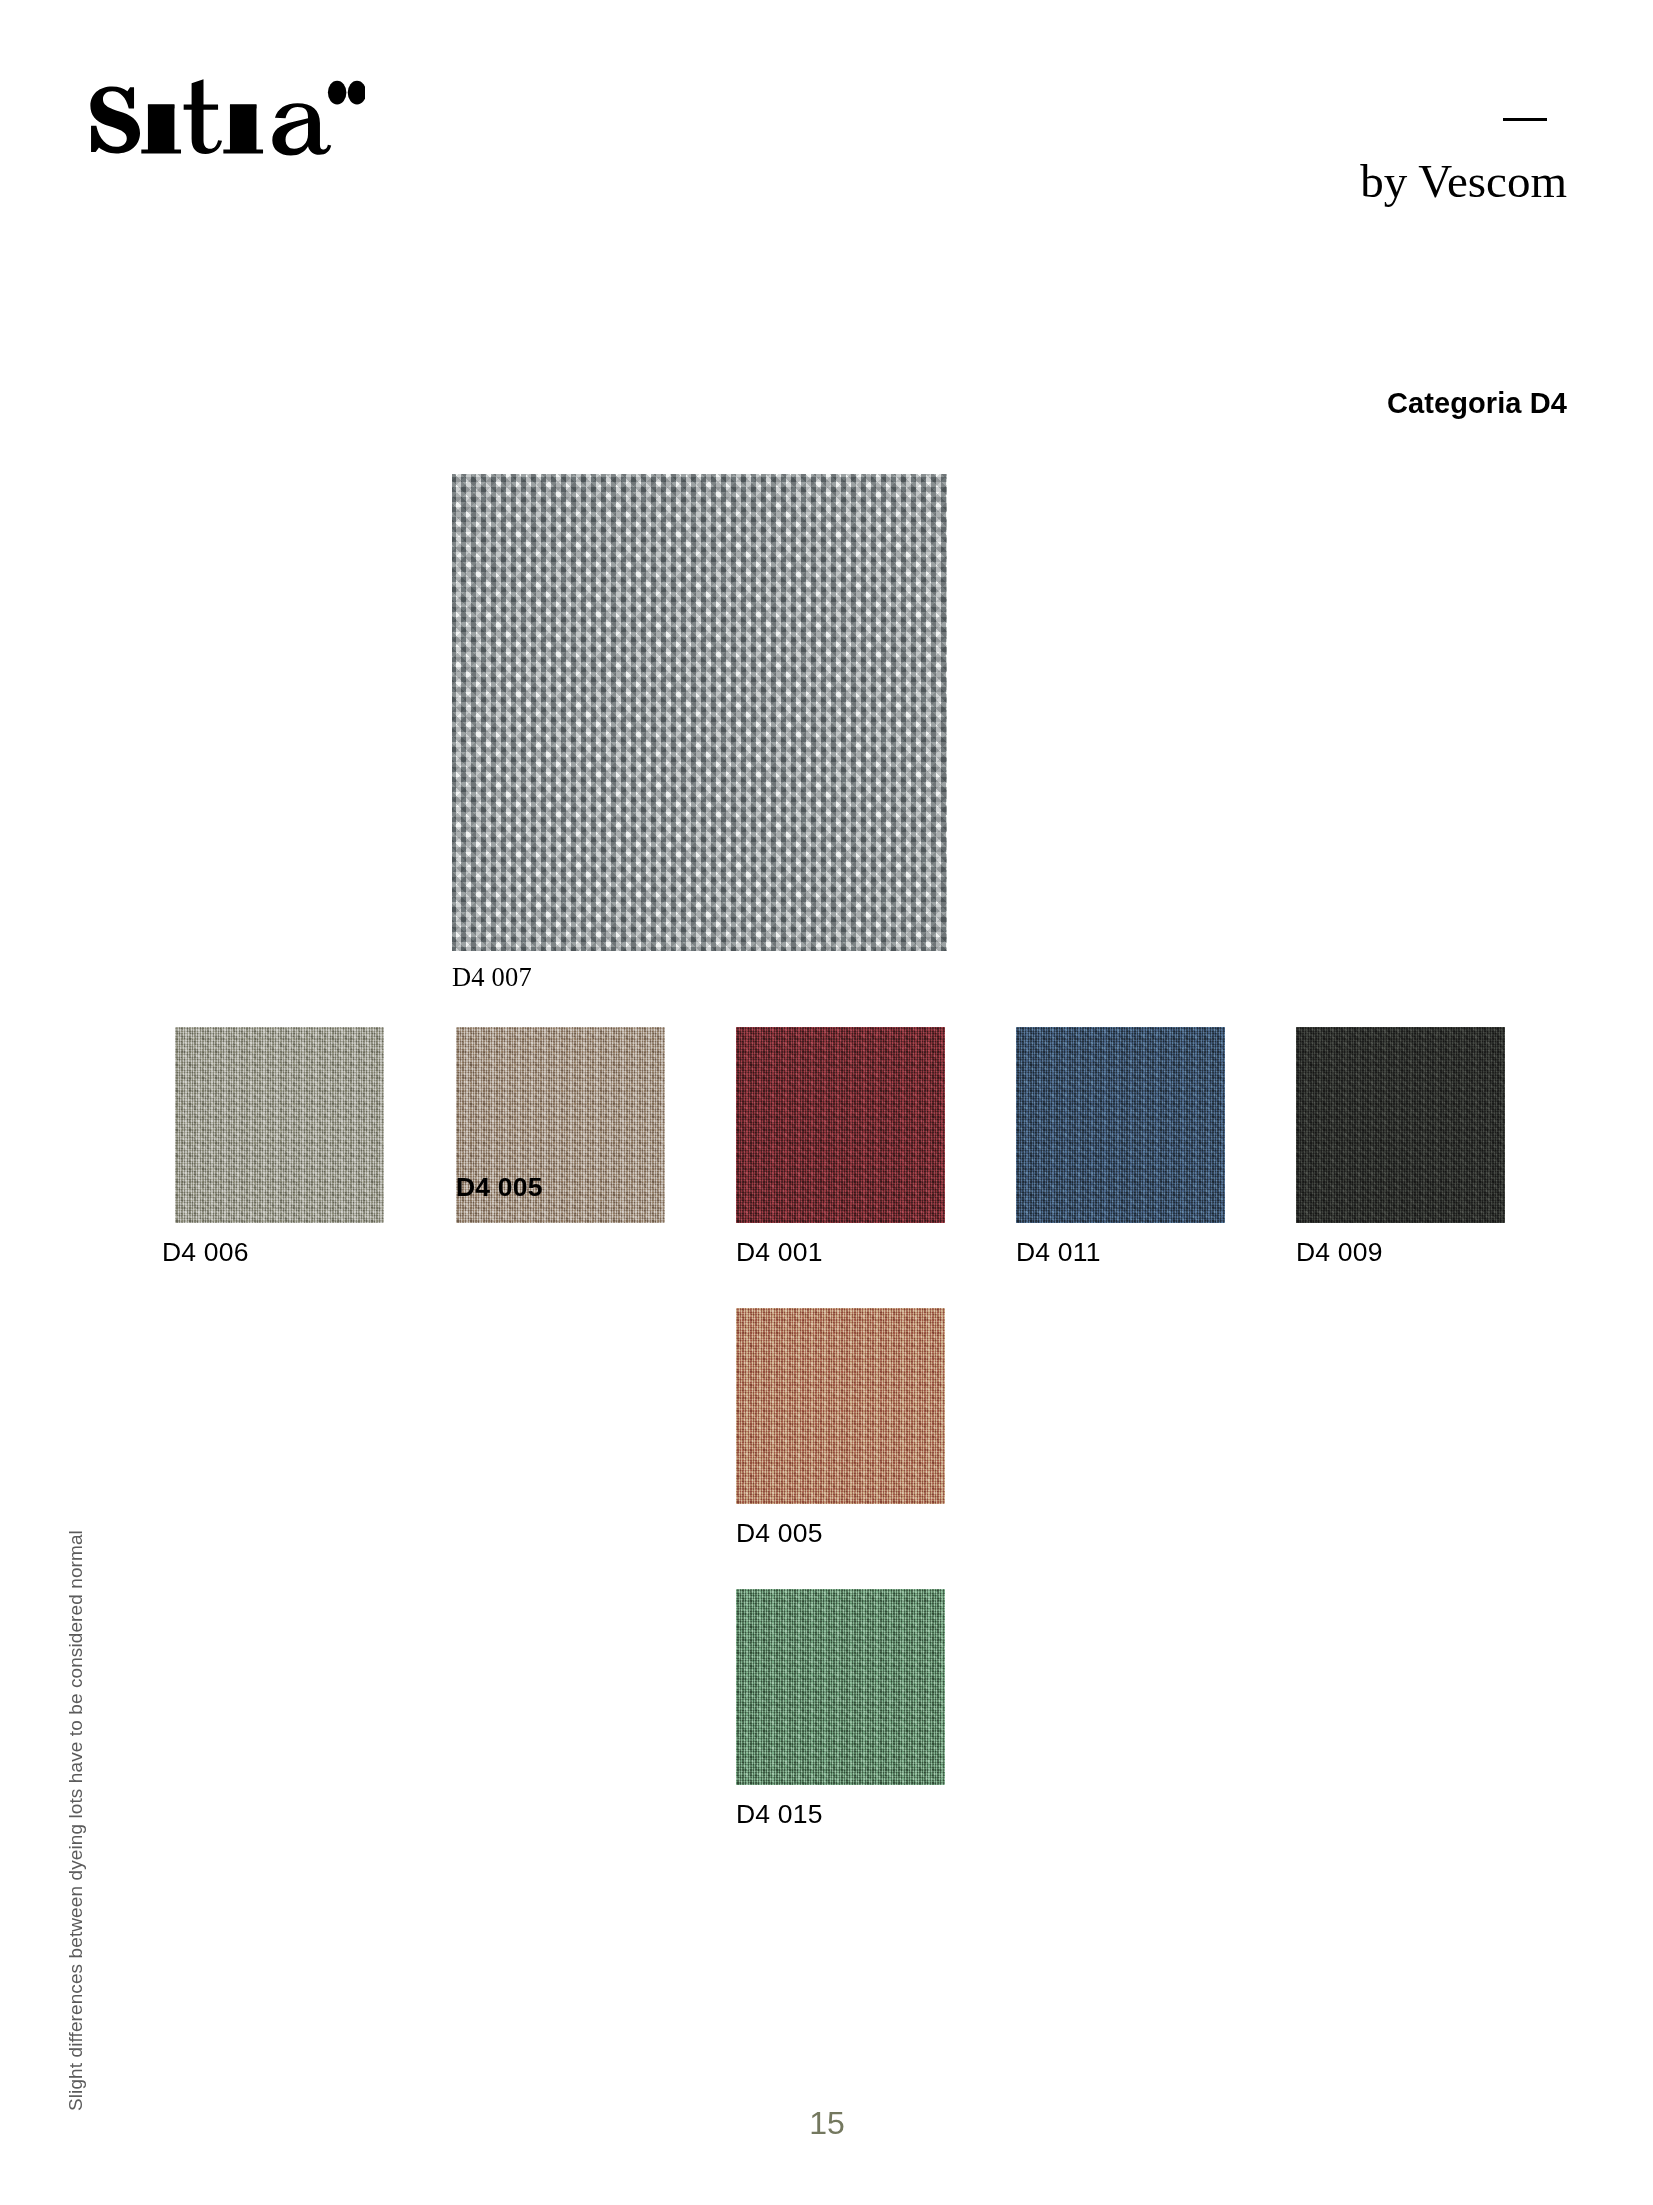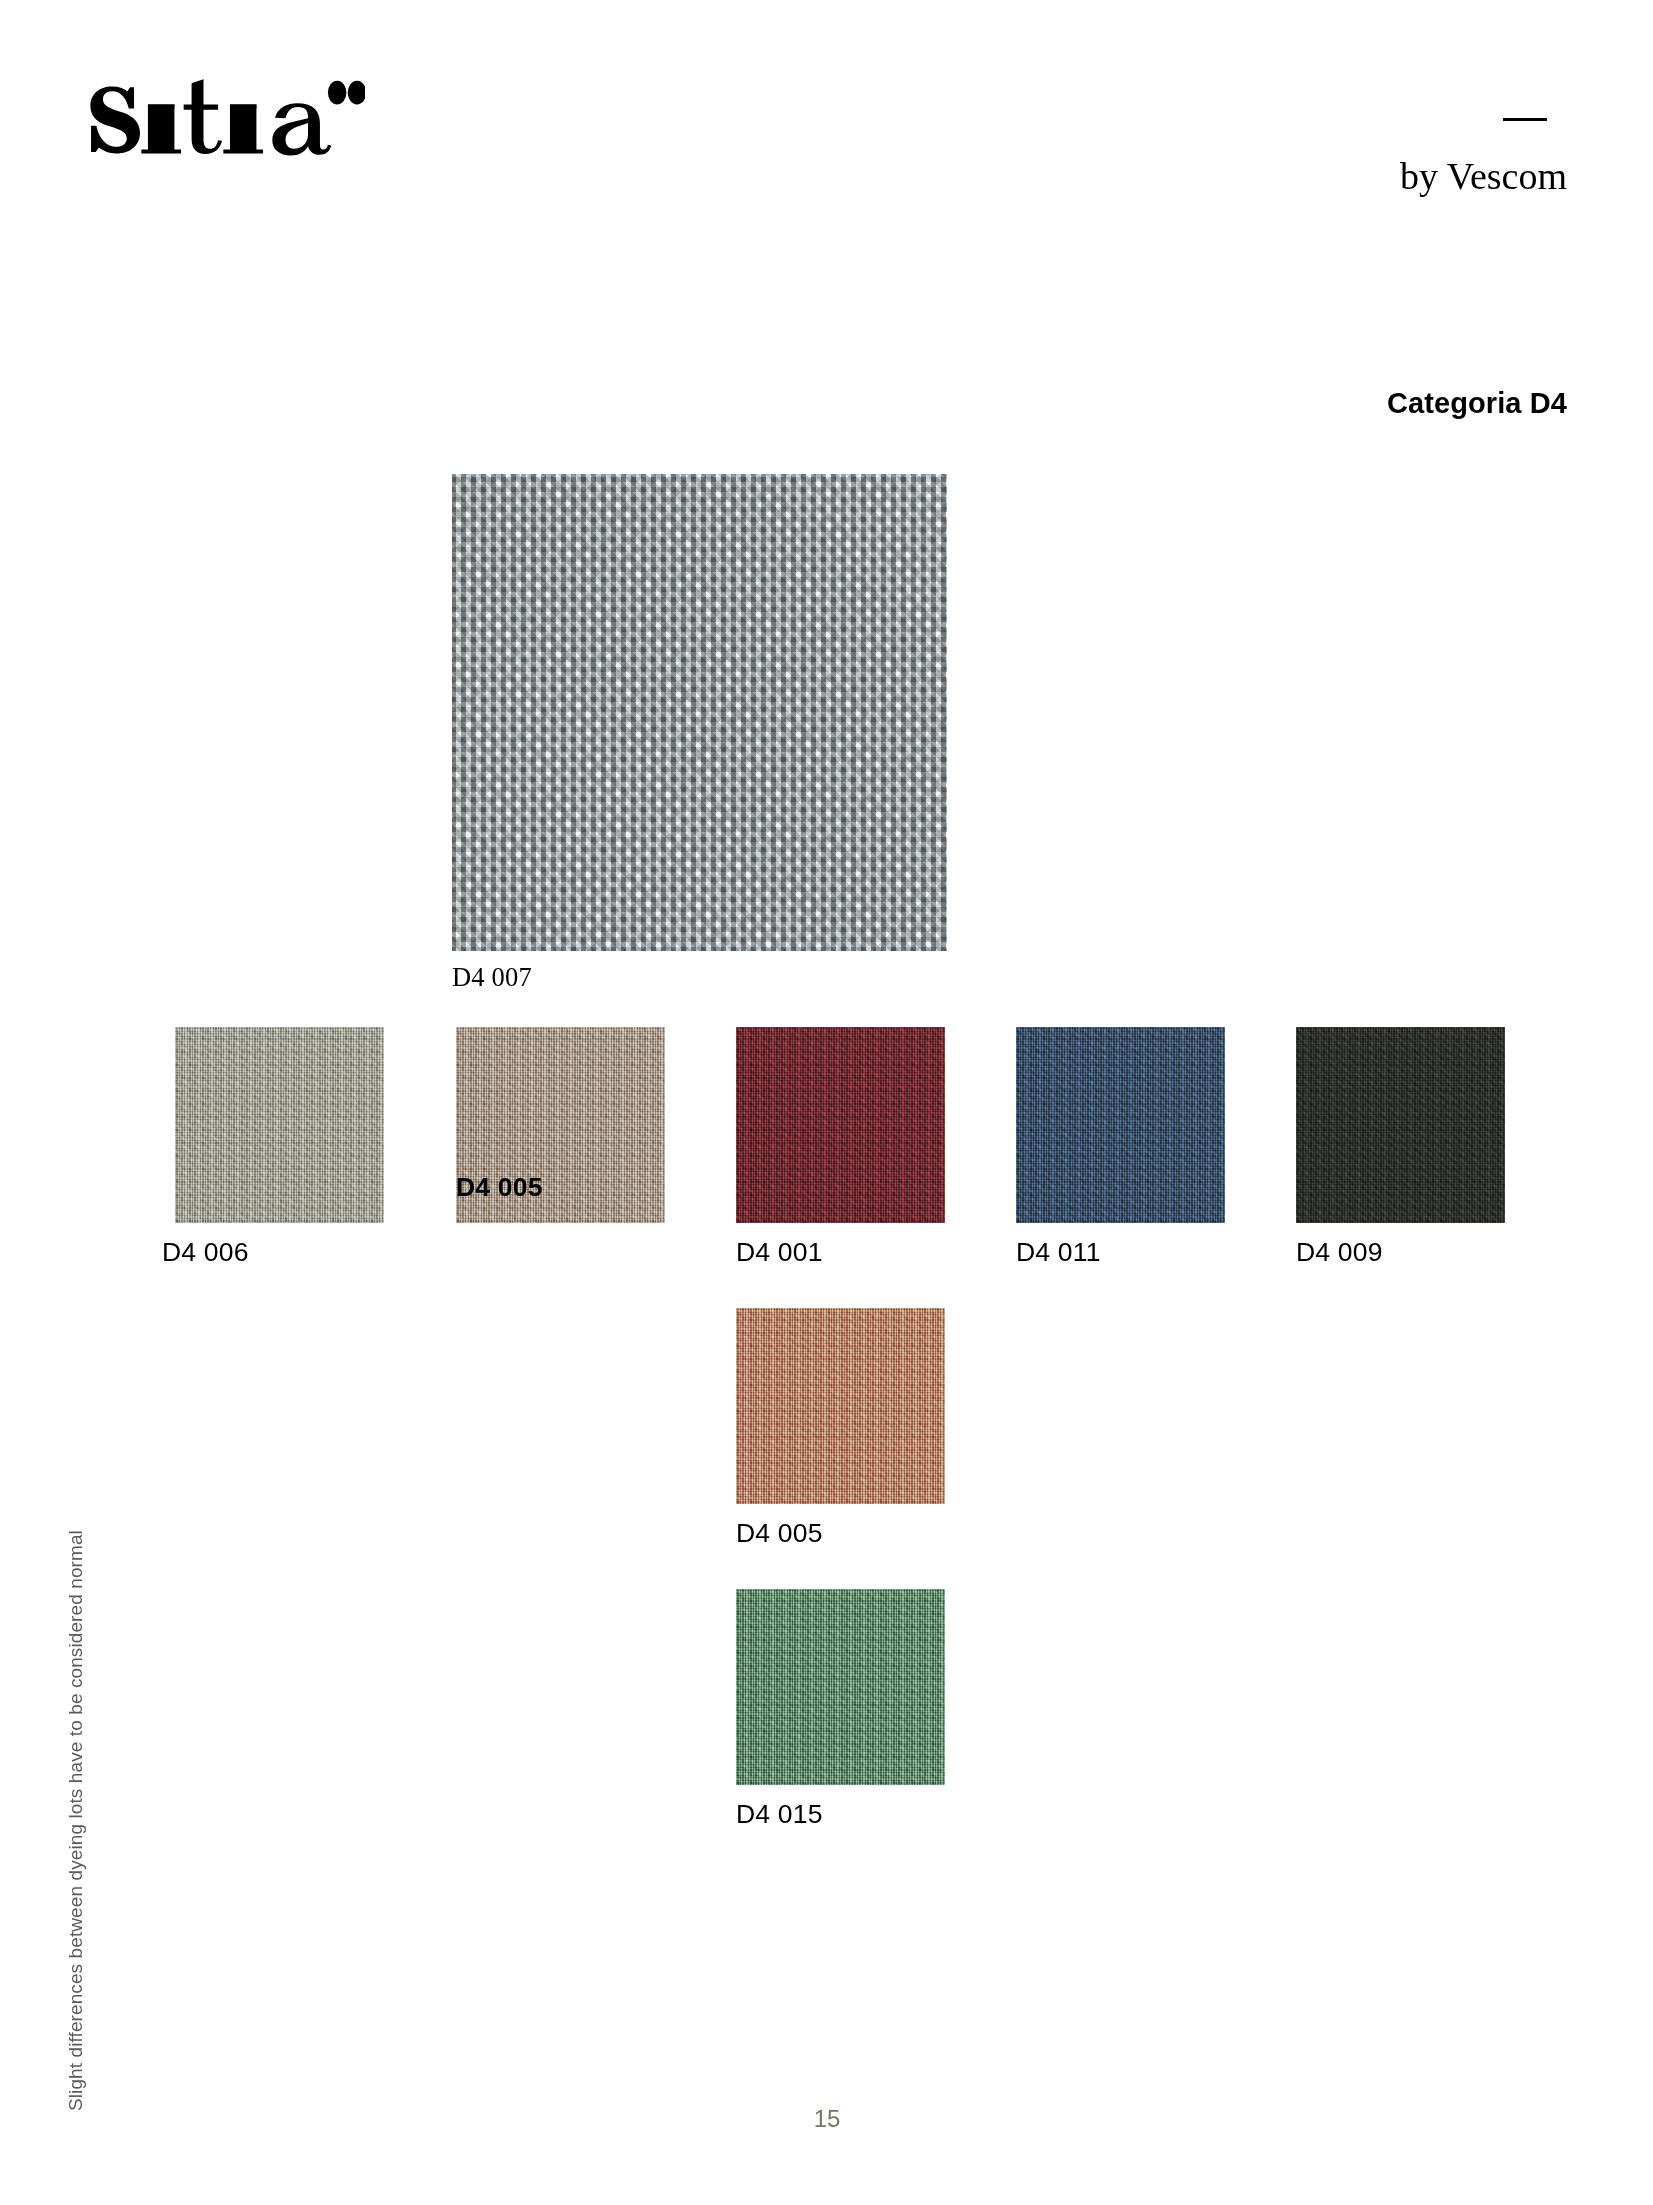--- a/index.html
+++ b/index.html
@@ -43,21 +43,21 @@
   .collection-dash {
     display: inline-block;
     width: 44px;
     height: 3.3px;
     background: #000;
     vertical-align: 17px;
     margin-right: 20px;
   }
   .collection-sub {
     font-family: "Liberation Serif", "DejaVu Serif", serif;
-    font-size: 38px;
+    font-size: 47px;
     line-height: 1.1;
     margin-top: 6.6px;
     color: #000000;
     text-align: right;
   }
 
   .category-label {
     position: absolute;
     right: 87px;
     top: 387px;
@@ -181,21 +181,21 @@
     white-space: nowrap;
   }
 
   
   .page-number {
     position: absolute;
     left: 0;
     right: 0;
     top: 2105px;
     text-align: center;
-    font-size: 24px;
+    font-size: 32px;
     color: #74785f;
   }
 </style>
 </head>
 <body>
 
 <div class="brand-logo">
   <svg viewBox="0 0 420 130" width="278" height="86" aria-label="sitia">
     <g fill="#000000">
 

